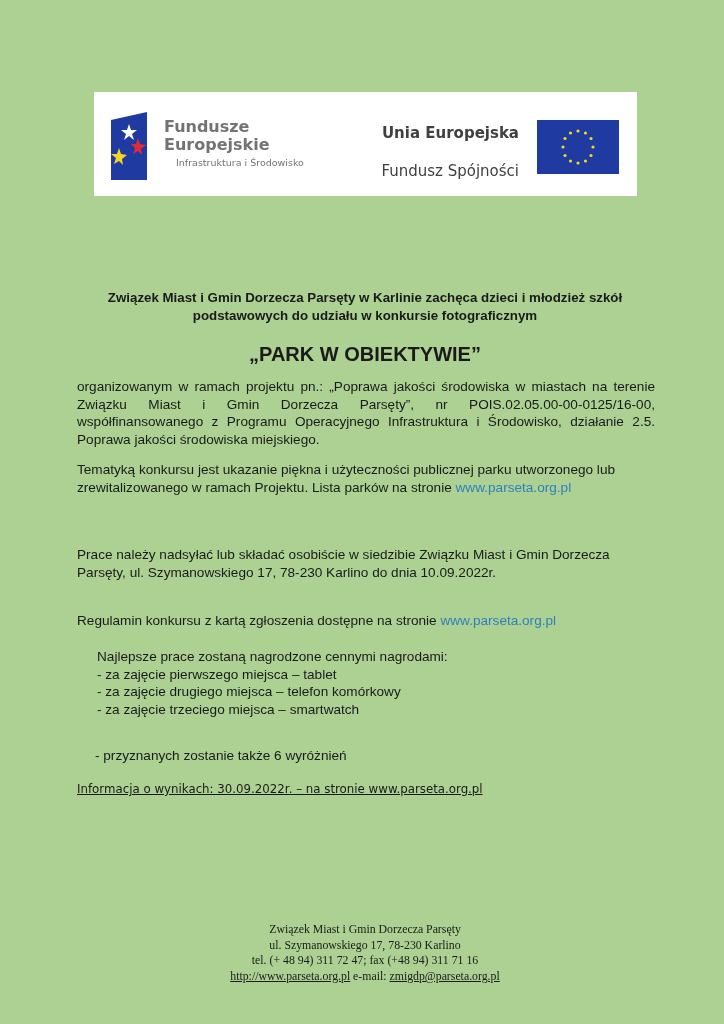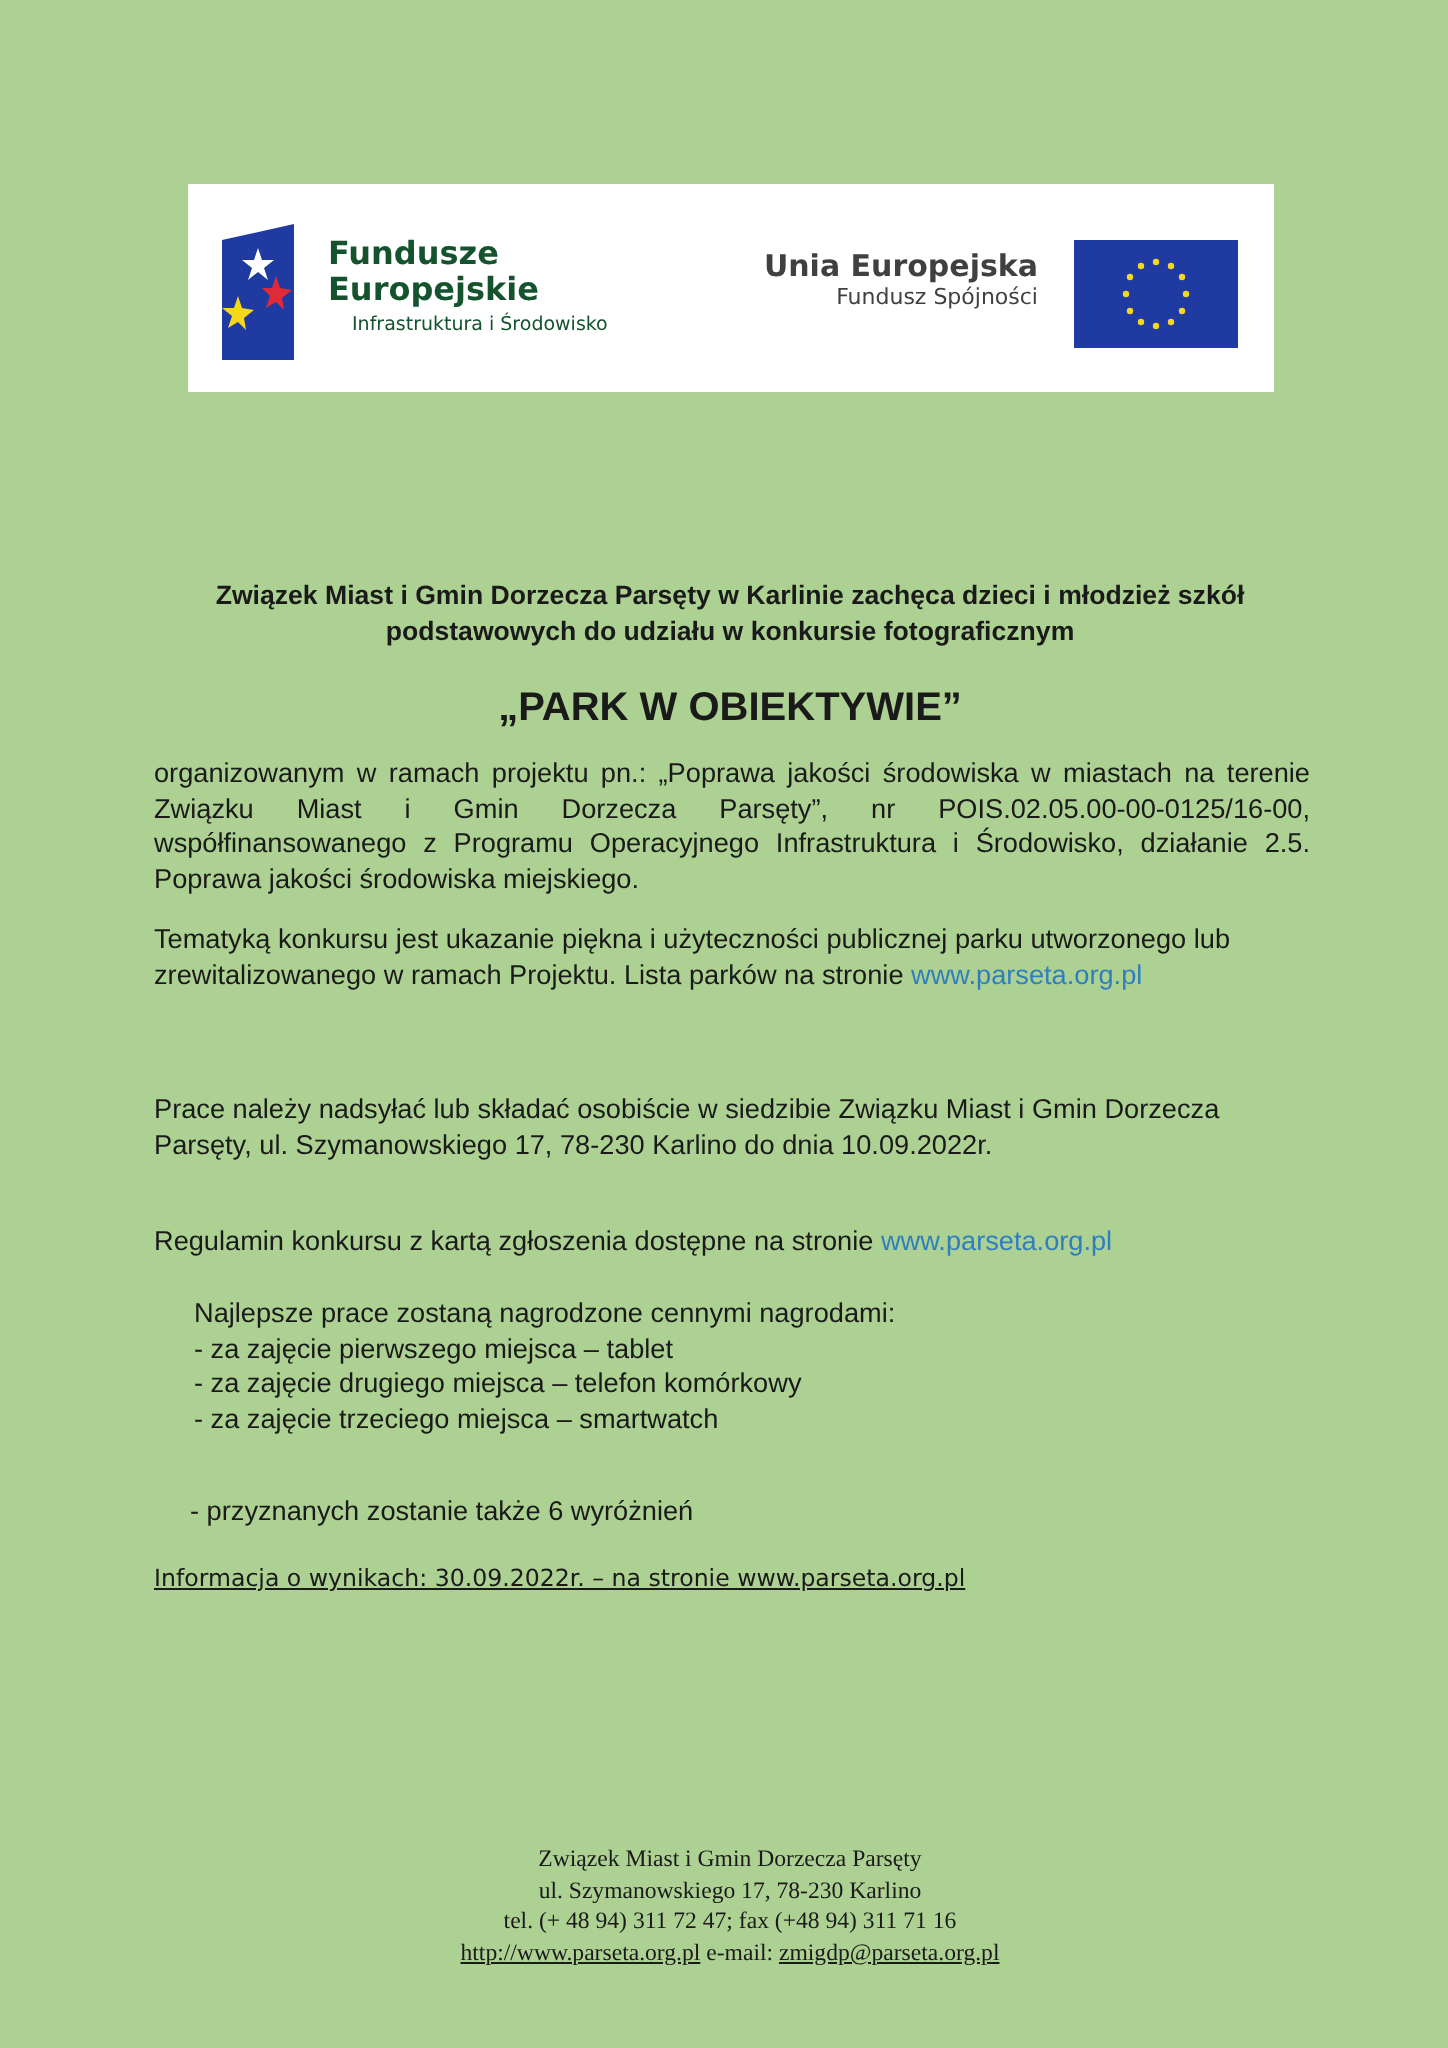--- a/index.html
+++ b/index.html
@@ -13,26 +13,26 @@
   }
   .logo-banner {
     position: absolute; left: 94px; top: 92px;
     width: 543px; height: 104px;
     background: #ffffff;
   }
   .fe-flag {
     position: absolute; left: 17px; top: 20px;
     width: 36px; height: 68px;
   }
-  .fe-text { position: absolute; left: 70px; top: 26px; font-family: "DejaVu Sans", sans-serif; color: #14532d; }
+  .fe-text { position: absolute; left: 70px; top: 26px; font-family: "DejaVu Sans", sans-serif; color: #737373; }
   .fe-title { font-size: 16px; font-weight: bold; line-height: 18px; }
   .fe-sub { font-size: 9.5px; margin-top: 3px; padding-left: 12px; }
   .ue-text { position: absolute; left: 280px; top: 32px; text-align: right; width: 145px; font-family: "DejaVu Sans", sans-serif; color: #404040; }
   .ue-title { font-size: 15px; font-weight: bold; }
-  .ue-sub { font-size: 11px; margin-top: 0; }
+  .ue-sub { font-size: 15px; margin-top: 20px; }
   .eu-flag { position: absolute; left: 443px; top: 28px; width: 82px; height: 54px; background: #1f3aa0; }
 
   .headline {
     position: absolute; left: 70px; top: 289px; width: 590px;
     text-align: center; font-weight: bold; font-size: 13.3px; line-height: 18px;
   }
   .event-title {
     position: absolute; left: 70px; top: 343px; width: 590px;
     text-align: center; font-weight: bold; font-size: 20px;
   }

